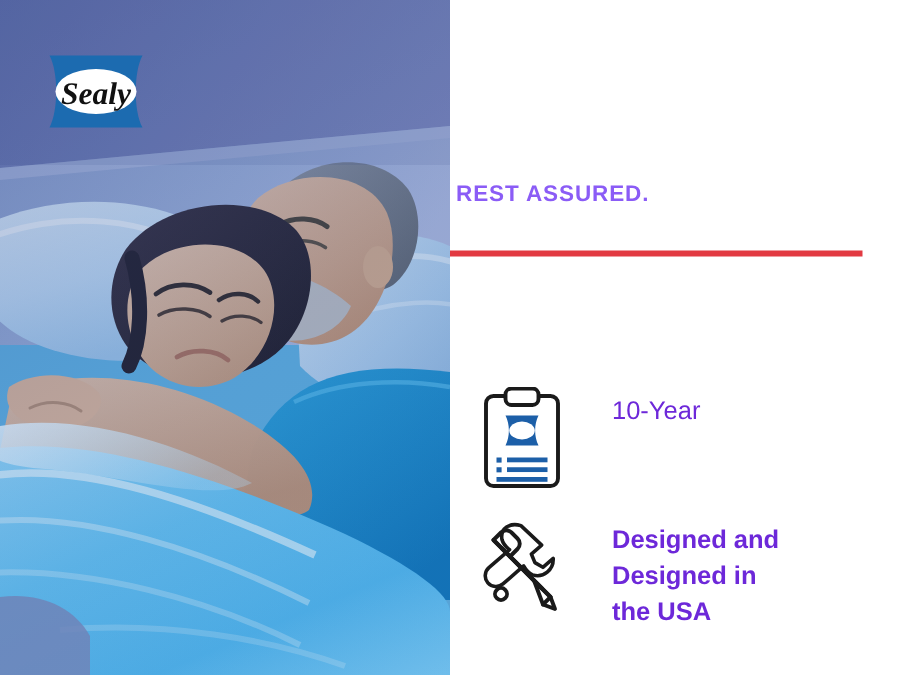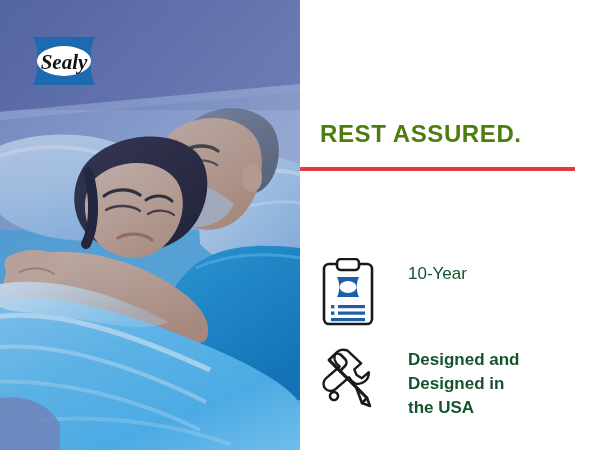--- a/index.html
+++ b/index.html
@@ -36,25 +36,25 @@
 
   
   .panel{
     position:relative;
     width:300px;height:450px;
     flex:0 0 300px;
     background:#ffffff;
   }
   .headline{
     position:absolute;
-    left:20px;top:122px;
-    font-size:24px;
+    left:4px;top:122px;
+    font-size:15px;
     font-weight:bold;
     letter-spacing:0.6px;
-    color:#4d7c0f;
+    color:#8b5cf6;
     white-space:nowrap;
     line-height:1;
   }
   .rule{
     position:absolute;
     left:0px;top:167px;
     width:275px;height:4px;
     background:#E23A42;
   }
   .subcopy{
@@ -81,21 +81,21 @@
     width:62px;height:70px;
     display:flex;
     align-items:flex-start;
     justify-content:flex-start;
   }
   .ficon svg{display:block;}
   .ftext{
     margin-left:26px;
     font-size:17px;
     line-height:24px;
-    color:#14532d;
+    color:#6d28d9;
     padding-top:4px;
   }
   .ftext span{display:block;white-space:nowrap;}
   .feature-2 .ftext{padding-top:2px;font-weight:bold;}
   .feature-2 .ficon{width:62px;height:66px;}
 </style>
 </head>
 <body>
 
 <div class="ad">

